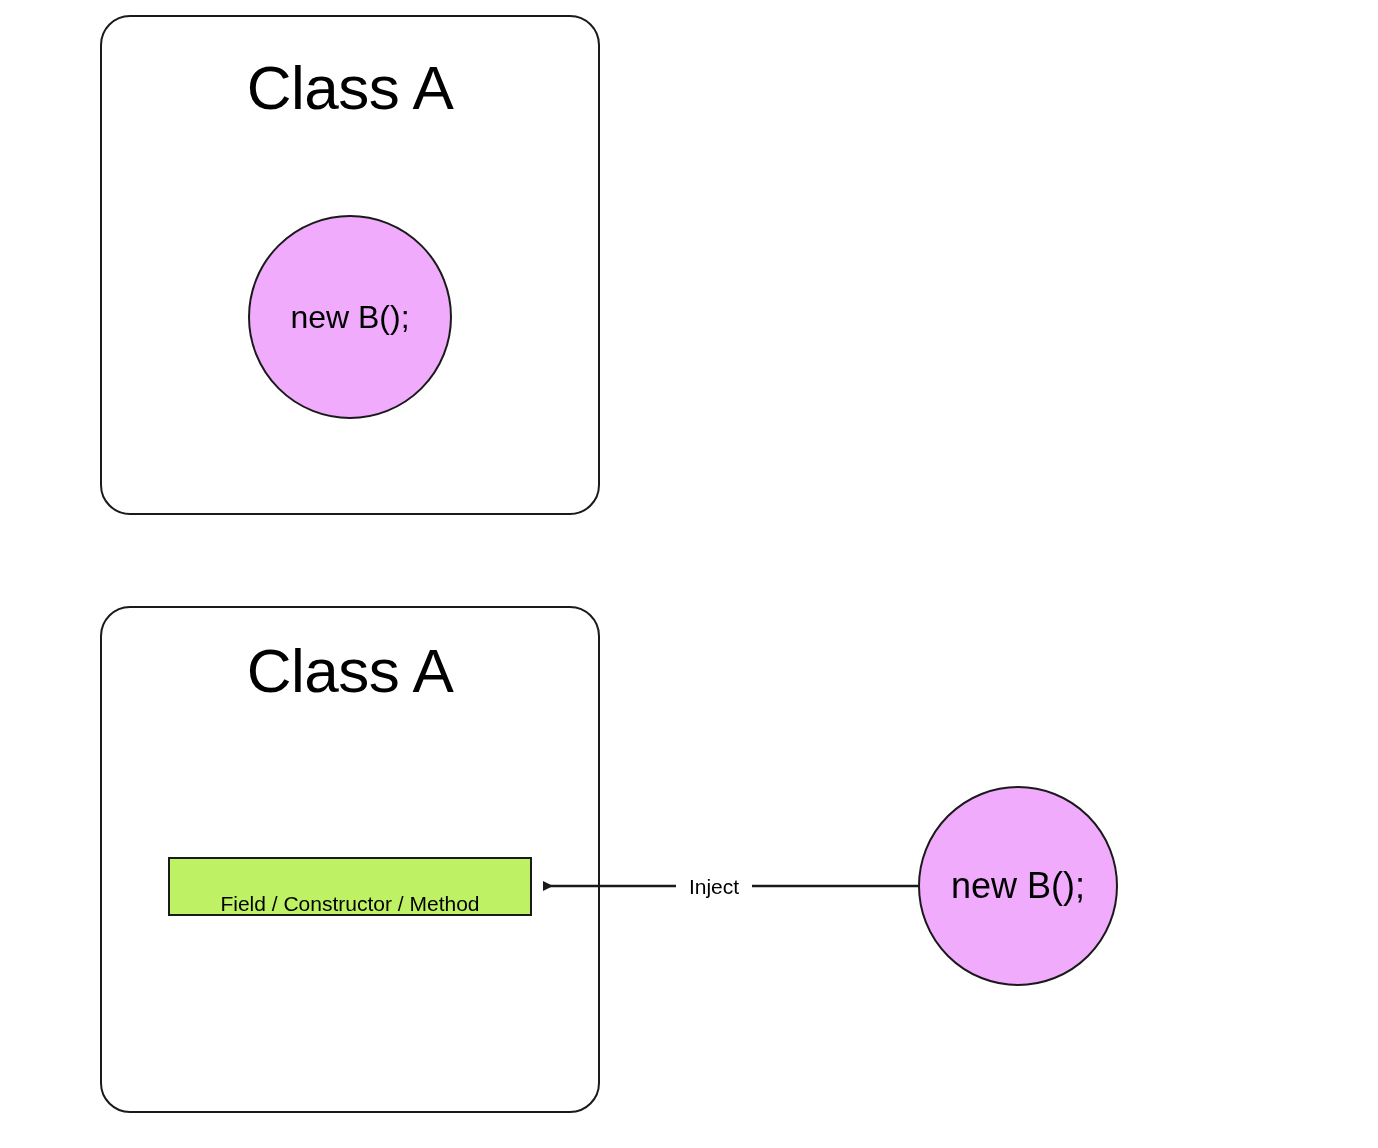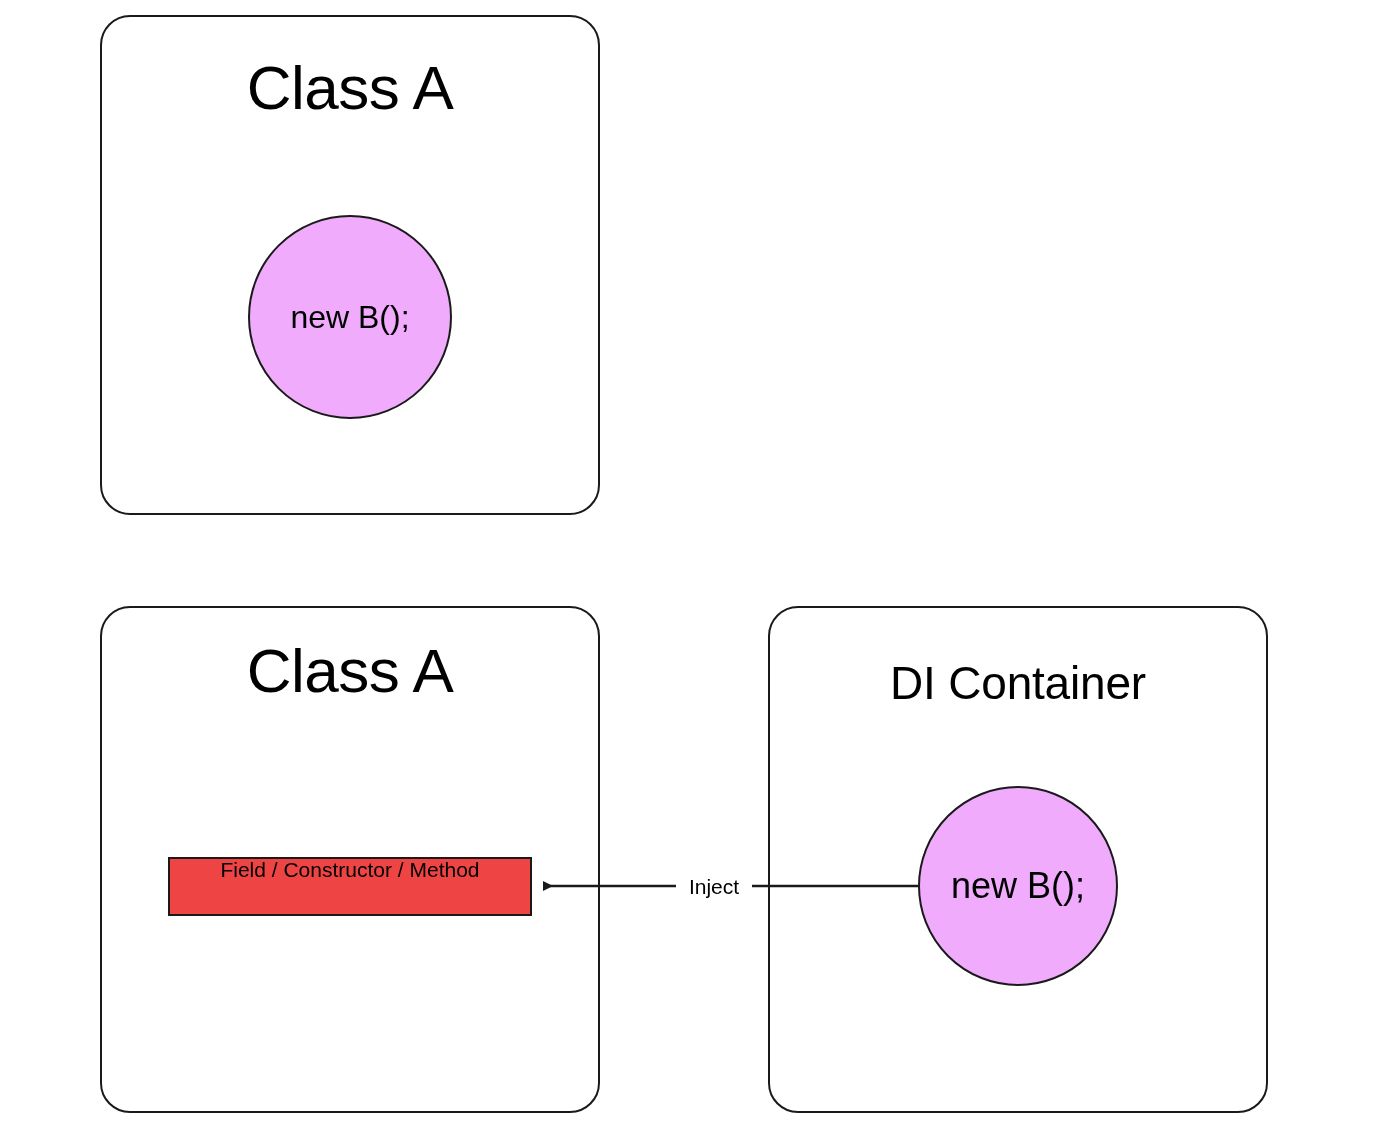--- a/index.html
+++ b/index.html
@@ -64,23 +64,23 @@
     color: #000000;
     white-space: nowrap;
     line-height: 1;
   }
   .label-circle-small { font-size: 32px; }
   .label-circle-large { font-size: 36px; }
   .member-box {
     position: absolute;
     box-sizing: border-box;
     border: 2px solid #1a1a1a;
-    background: #ef4444;
+    background: #bef264;
     display: flex;
-    align-items: flex-start;
+    align-items: flex-end;
     justify-content: center;
   }
   .member-label {
     font-size: 21px;
     color: #000000;
     white-space: nowrap;
     line-height: 1;
   }
   .edge-label {
     position: absolute;
@@ -107,23 +107,20 @@
   </div>
 
   <div class="node-box" style="left:100px; top:606px; width:500px; height:507px;">
     <div class="node-title title-large" style="top:32px;">Class A</div>
   </div>
 
   <div class="member-box" style="left:168px; top:857px; width:364px; height:59px;">
     <span class="member-label">Field / Constructor / Method</span>
   </div>
 
-  <div class="node-box" style="left:768px; top:606px; width:500px; height:507px;">
-    <div class="node-title title-medium" style="top:52px;">DI Container</div>
-  </div>
 
   <svg class="svg-layer" viewBox="0 0 1378 1148" xmlns="http://www.w3.org/2000/svg">
     <defs>
       <marker id="arrowLeft" markerWidth="12" markerHeight="12" refX="10" refY="5" orient="auto" markerUnits="userSpaceOnUse">
         <path d="M 10 0 L 10 10 L 0 5 z" fill="#1a1a1a"></path>
       </marker>
     </defs>
     <line x1="918" y1="886" x2="543" y2="886" stroke="#1a1a1a" stroke-width="2.5" marker-end="url(#arrowLeft)"></line>
   </svg>
 

